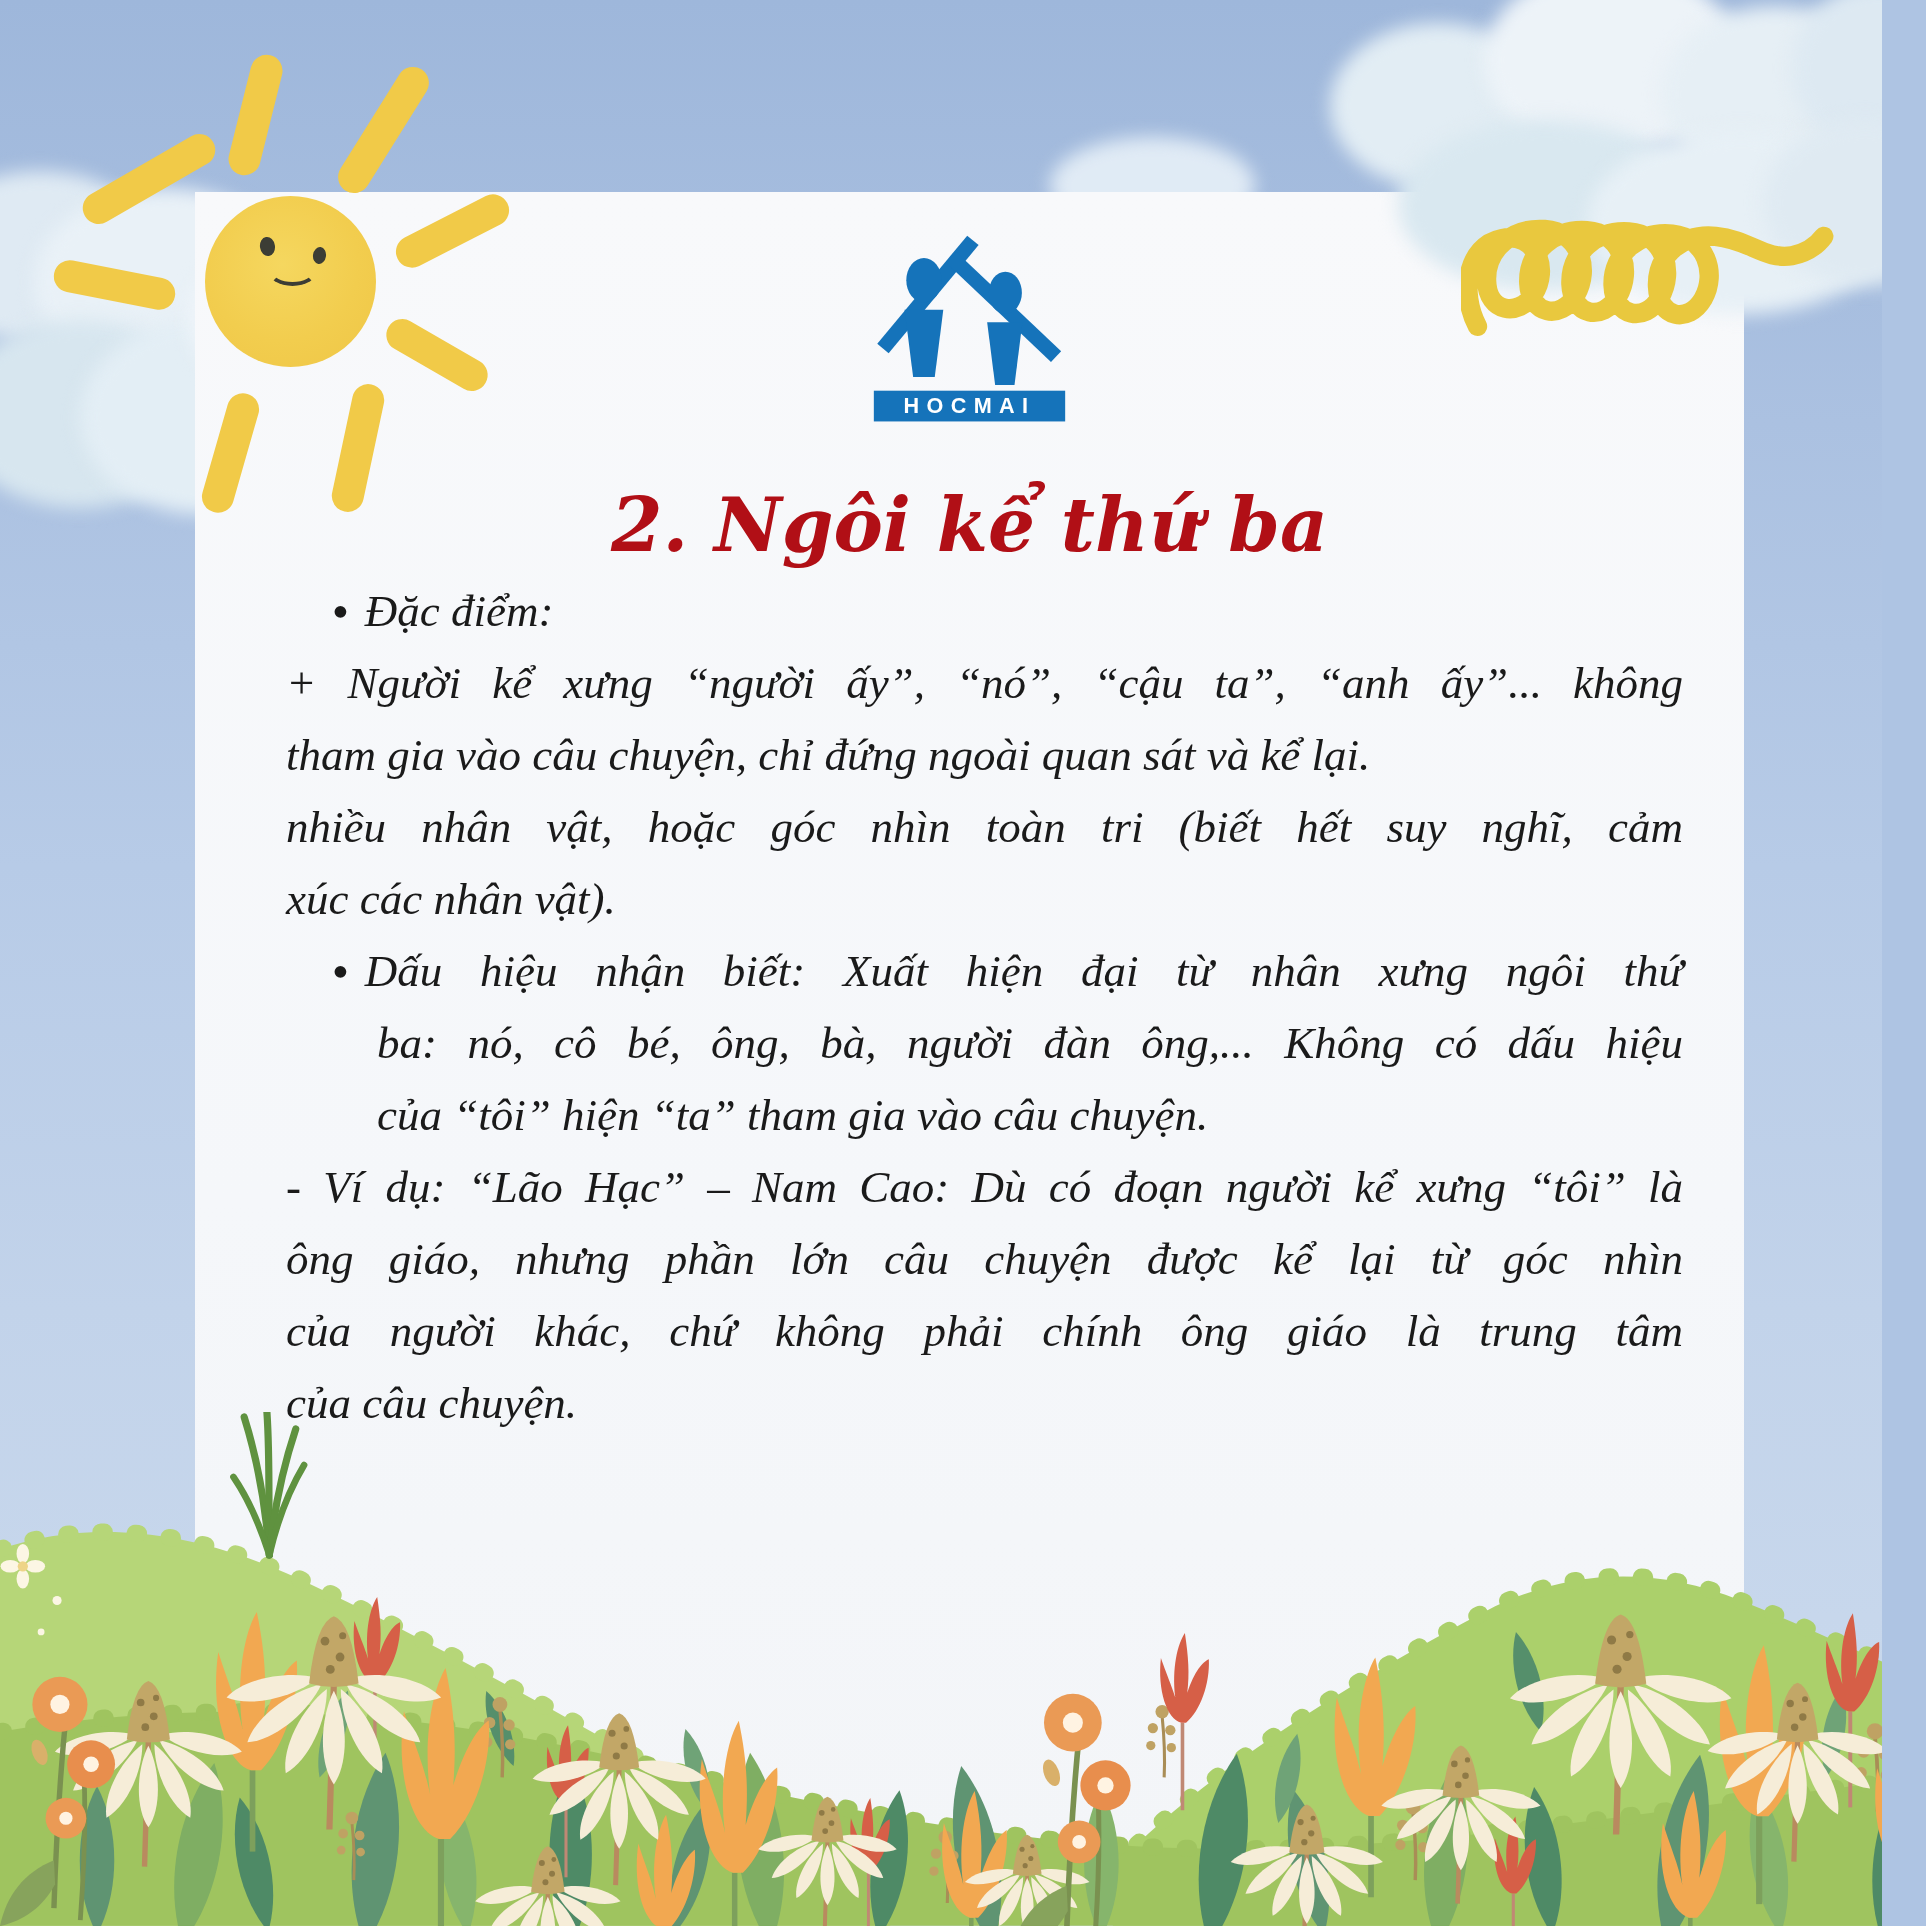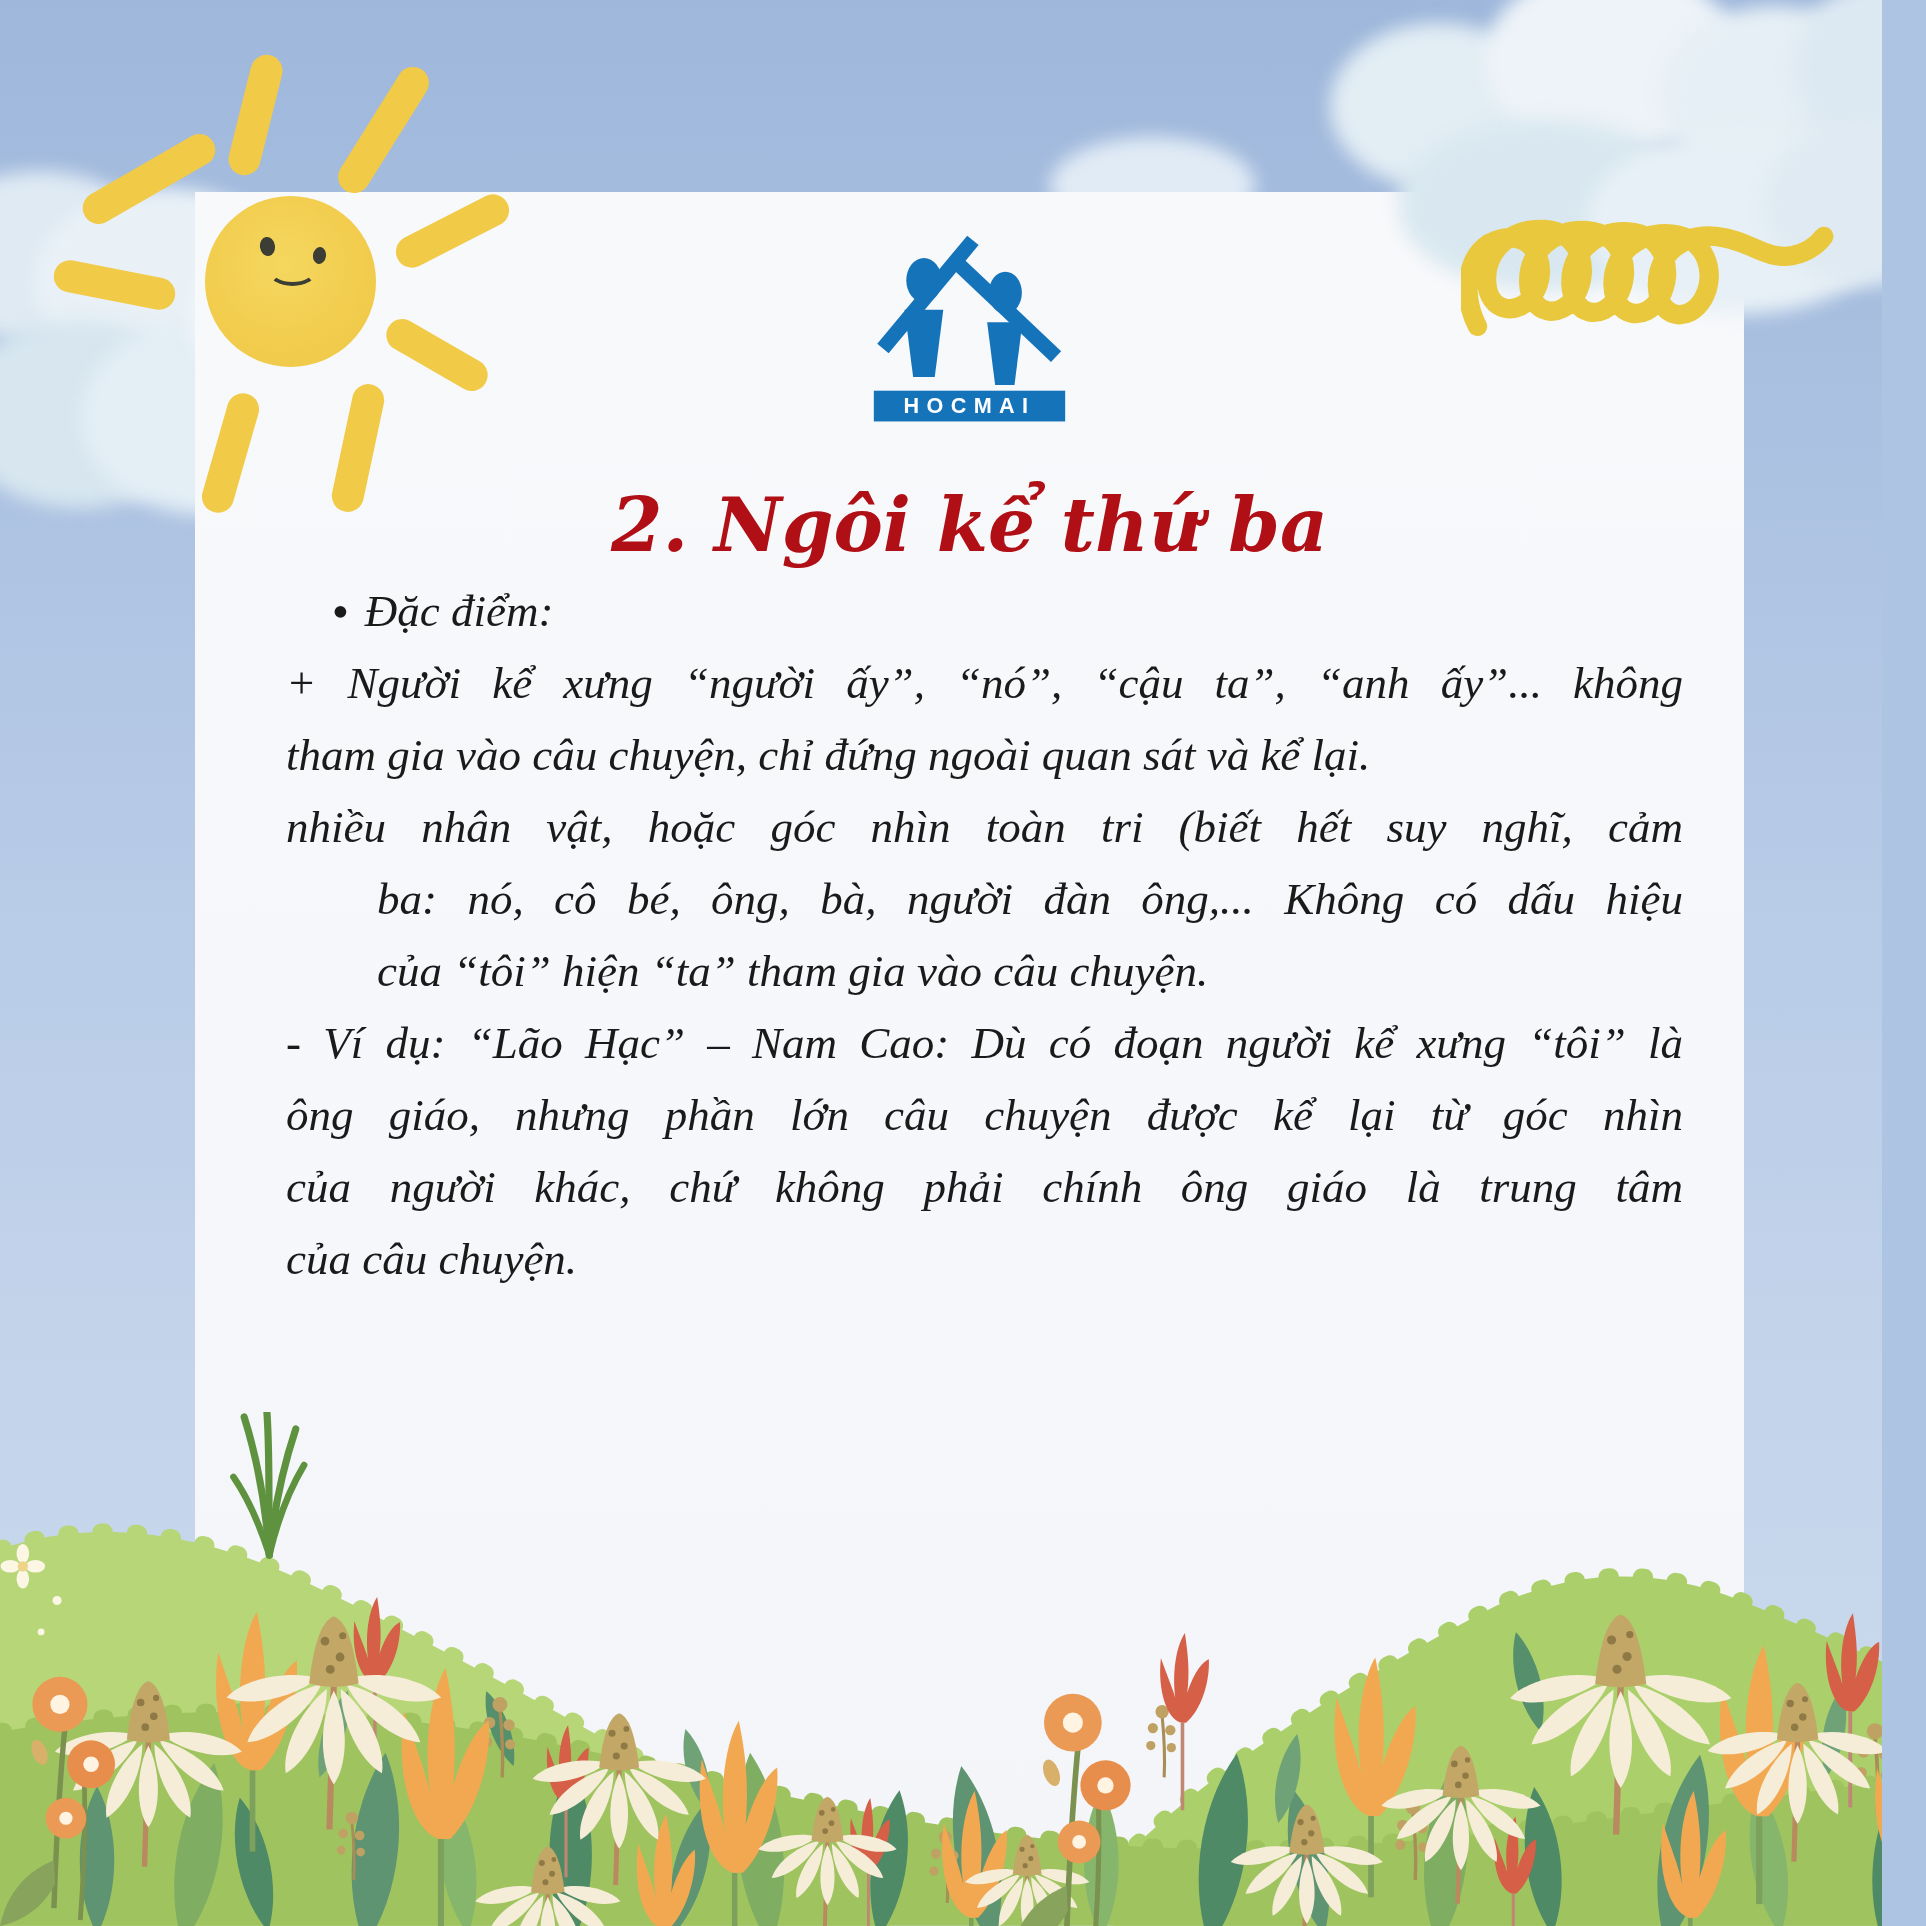--- a/index.html
+++ b/index.html
@@ -109,20 +109,22 @@
     <text x="180" y="332" text-anchor="middle" fill="#ffffff" font-family="Liberation Sans, sans-serif" font-weight="bold" font-size="38" letter-spacing="13">HOCMAI</text>
   </svg>
 
   <div class="title">2. Ngôi kể thứ ba</div>
 
   <div class="content">
       <div class="tline" style="padding-left: 46px;"><span class="bullet">•</span>Đặc điểm:</div>
       <div class="tline just" style="padding-left: 0px;">+ Người kể xưng “người ấy”, “nó”, “cậu ta”, “anh ấy”... không</div>
       <div class="tline" style="padding-left: 0px;">tham gia vào câu chuyện, chỉ đứng ngoài quan sát và kể lại.</div>
       <div class="tline just" style="padding-left: 0px;">nhiều nhân vật, hoặc góc nhìn toàn tri (biết hết suy nghĩ, cảm</div>
+      <div class="tline" style="padding-left: 0px;">xúc các nhân vật).</div>
+      <div class="tline just" style="padding-left: 46px;"><span class="bullet">•</span>Dấu hiệu nhận biết: Xuất hiện đại từ nhân xưng ngôi thứ</div>
       <div class="tline just" style="padding-left: 91px;">ba: nó, cô bé, ông, bà, người đàn ông,... Không có dấu hiệu</div>
       <div class="tline" style="padding-left: 91px;">của “tôi” hiện “ta” tham gia vào câu chuyện.</div>
       <div class="tline just" style="padding-left: 0px;">- Ví dụ: “Lão Hạc” – Nam Cao: Dù có đoạn người kể xưng “tôi” là</div>
       <div class="tline just" style="padding-left: 0px;">ông giáo, nhưng phần lớn câu chuyện được kể lại từ góc nhìn</div>
       <div class="tline just" style="padding-left: 0px;">của người khác, chứ không phải chính ông giáo là trung tâm</div>
       <div class="tline" style="padding-left: 0px;">của câu chuyện.</div>
     </div>
 
   <svg class="meadow" viewBox="0 0 3375 900">
     <defs>

